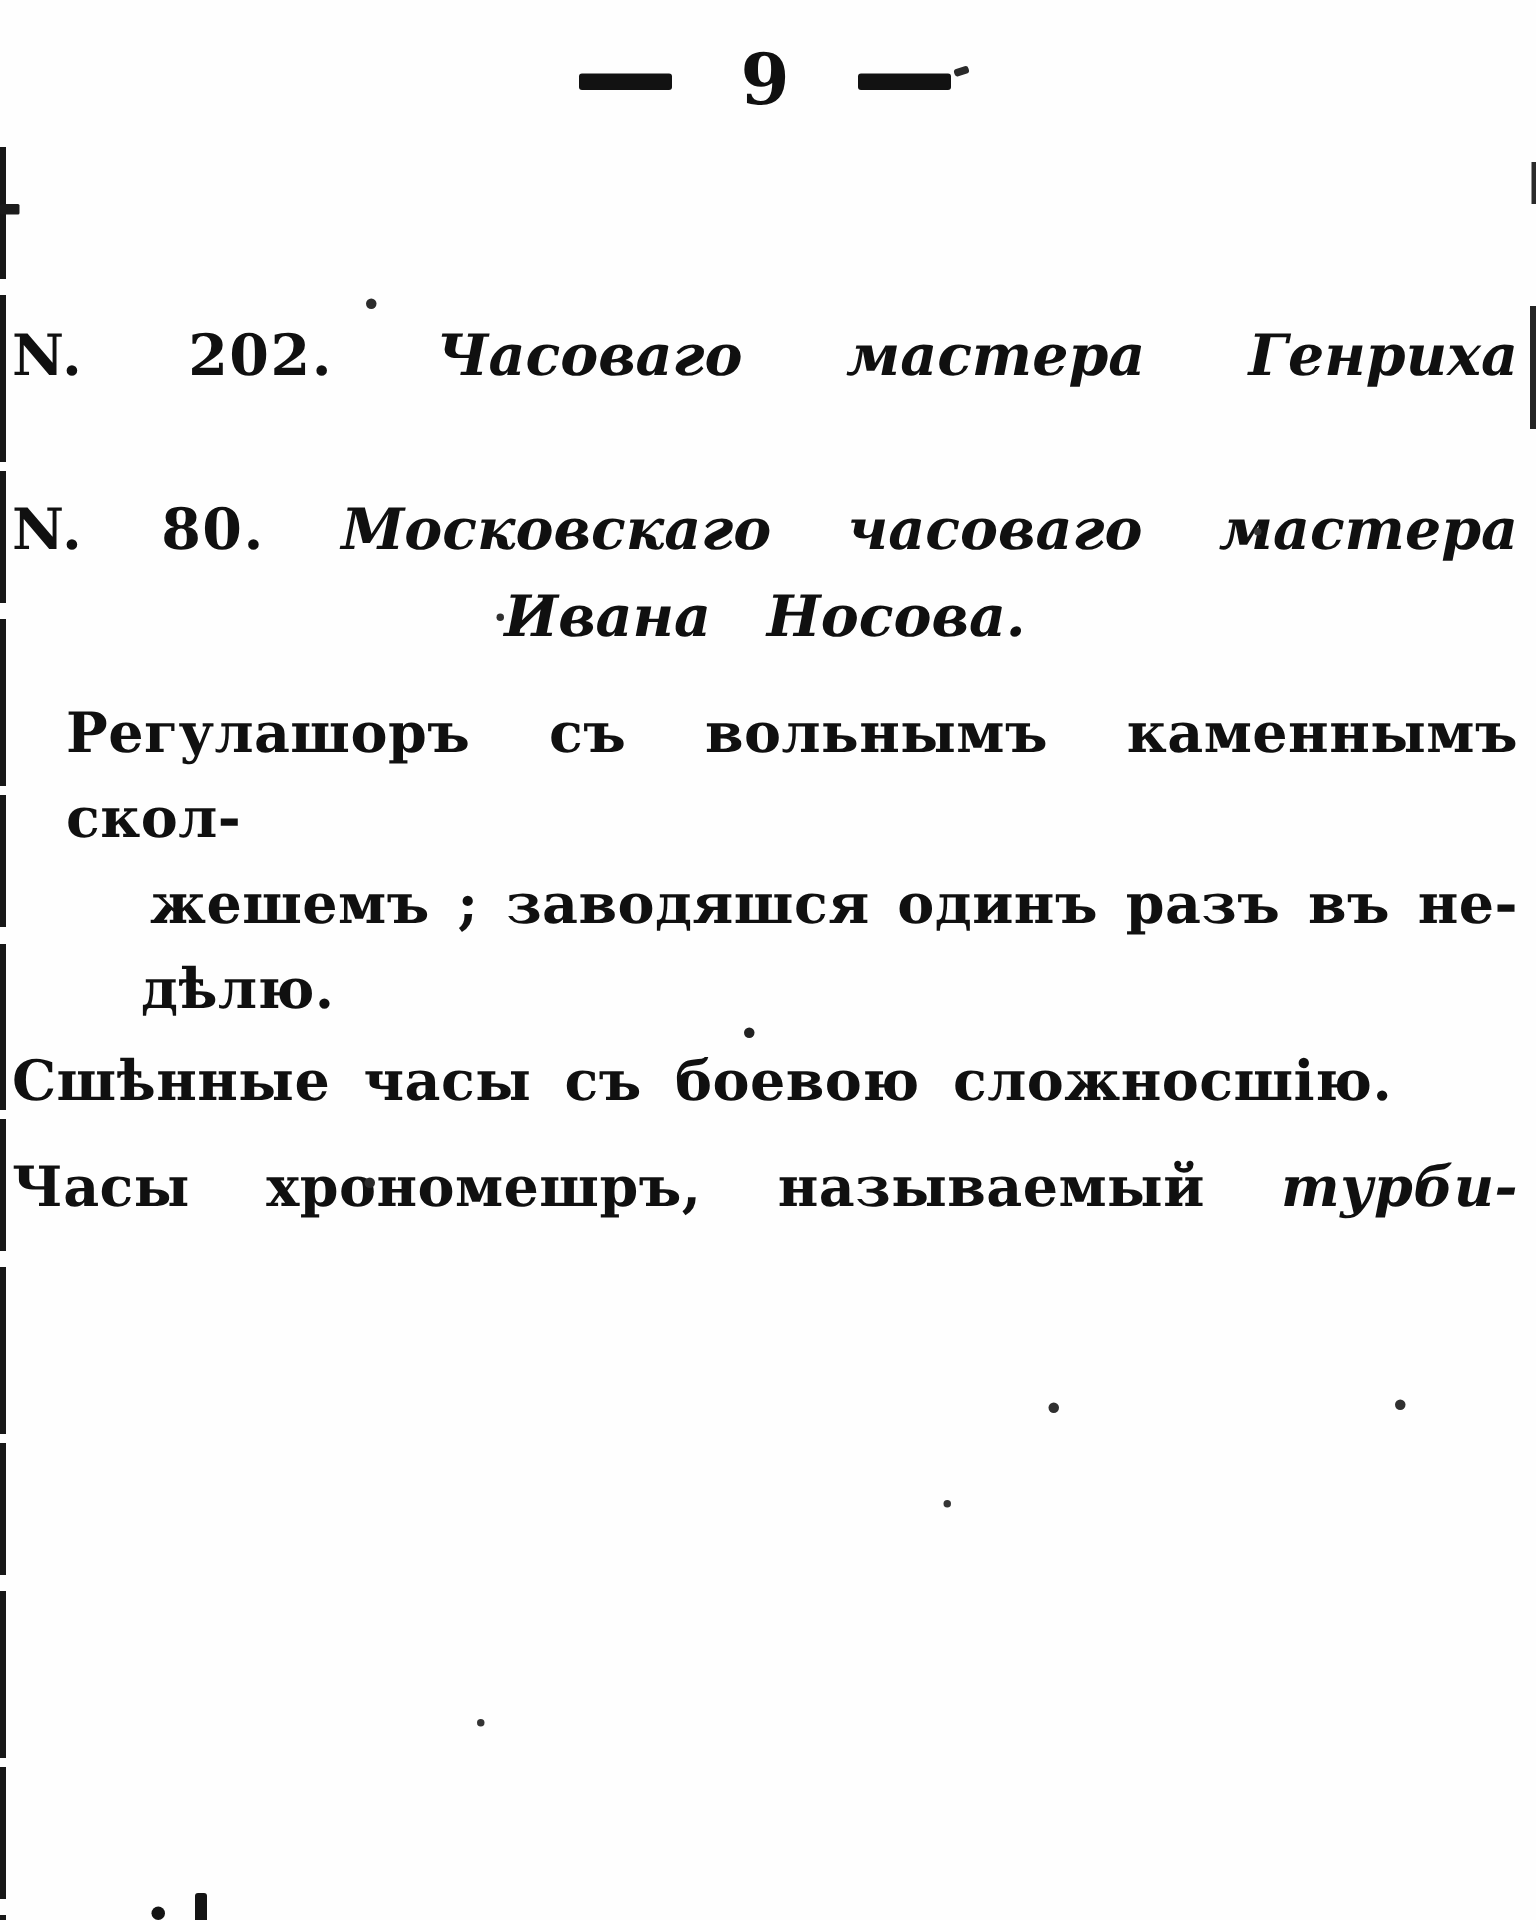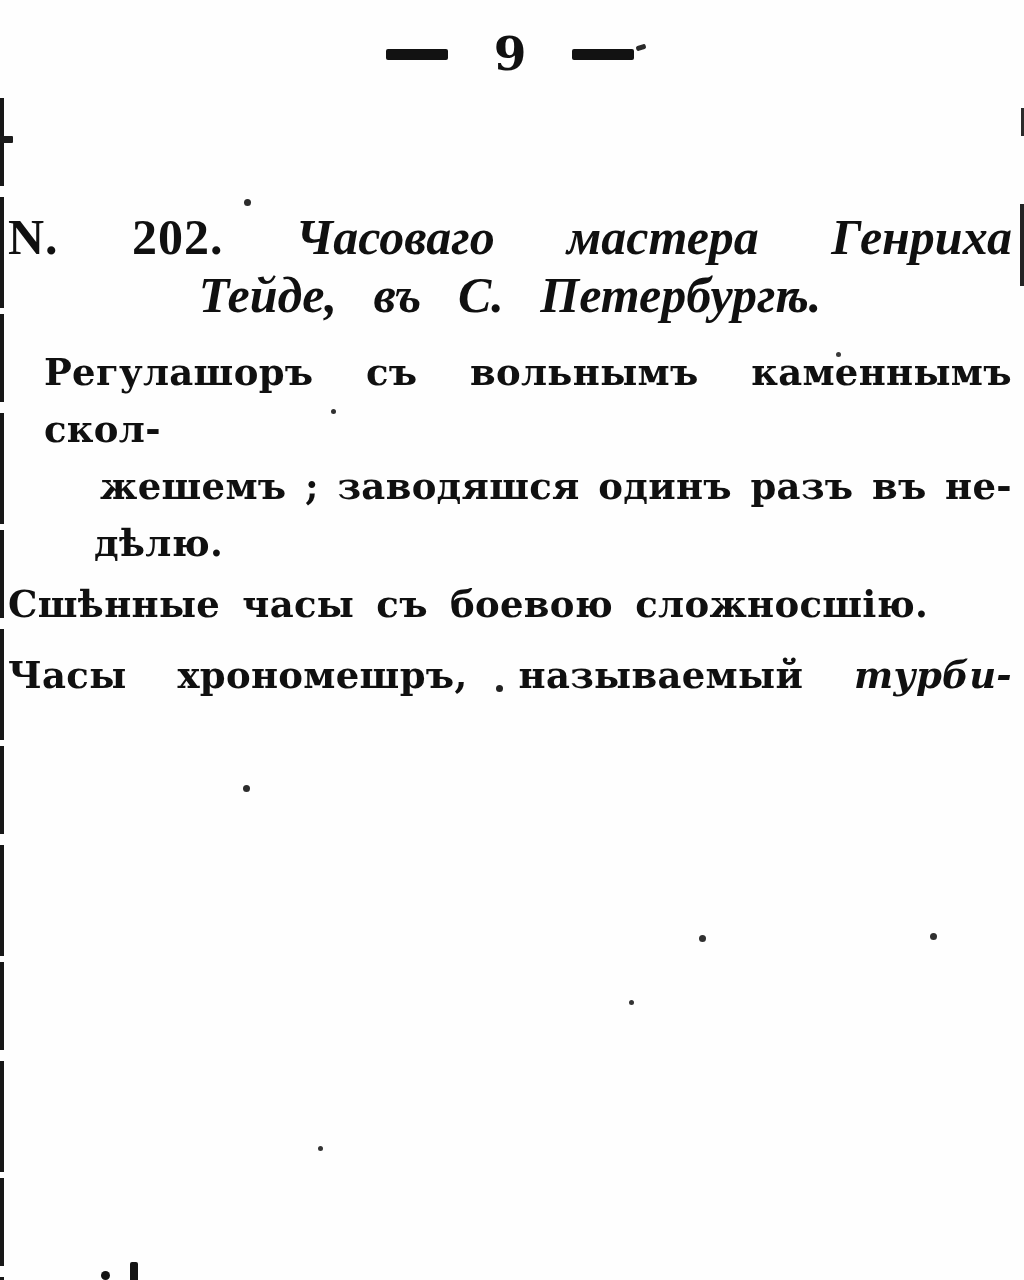--- a/index.html
+++ b/index.html
@@ -43,25 +43,24 @@
     position:absolute;
     right:-12px;top:-4px;
     width:10px;height:5px;
     background:#2a2a2a;
     transform:rotate(-18deg);
     border-radius:2px;
   }
   
   .heading{margin:0;}
   .hline{
-    font-size:50px;
+    font-size:38px;
     line-height:58px;
     font-weight:700;
     white-space:nowrap;
-    font-family:Liberation Serif, serif;
   }
   .hline.justified{
     white-space:normal;
     text-align:justify;
     text-align-last:justify;
   }
   .hline.centered{
     text-align:center;
     word-spacing:24px;
   }
@@ -144,24 +143,30 @@
     <span class="pdash"></span>
     <span class="pnum">9</span>
     <span class="pdash pdash-r"></span>
   </div>
 
   <div class="heading h1-block">
     <div class="hline justified">
       <span class="hnum">N. 202.</span>
       <span class="ital">Часоваго мастера Генриха</span>
     </div>
-    <div class="hline centered ital">Тейде, въ С. Петербургѣ.</div>
   </div>
 
 
+  <div class="heading h2-block">
+    <div class="hline justified">
+      <span class="hnum">N. 80.</span>
+      <span class="ital">Московскаго часоваго мастера</span>
+    </div>
+    <div class="hline centered ital">Ивана Носова.</div>
+  </div>
 
   <div class="para p2-block">
     <div class="bline justified">Регулашоръ съ вольнымъ каменнымъ скол-</div>
     <div class="bline justified cont">жешемъ ; заводяшся одинъ разъ въ не-</div>
     <div class="bline cont2">дѣлю.</div>
   </div>
 
   <div class="para p3-block">
     <div class="bline widesp">Сшѣнные часы съ боевою сложносшію.</div>
   </div>

